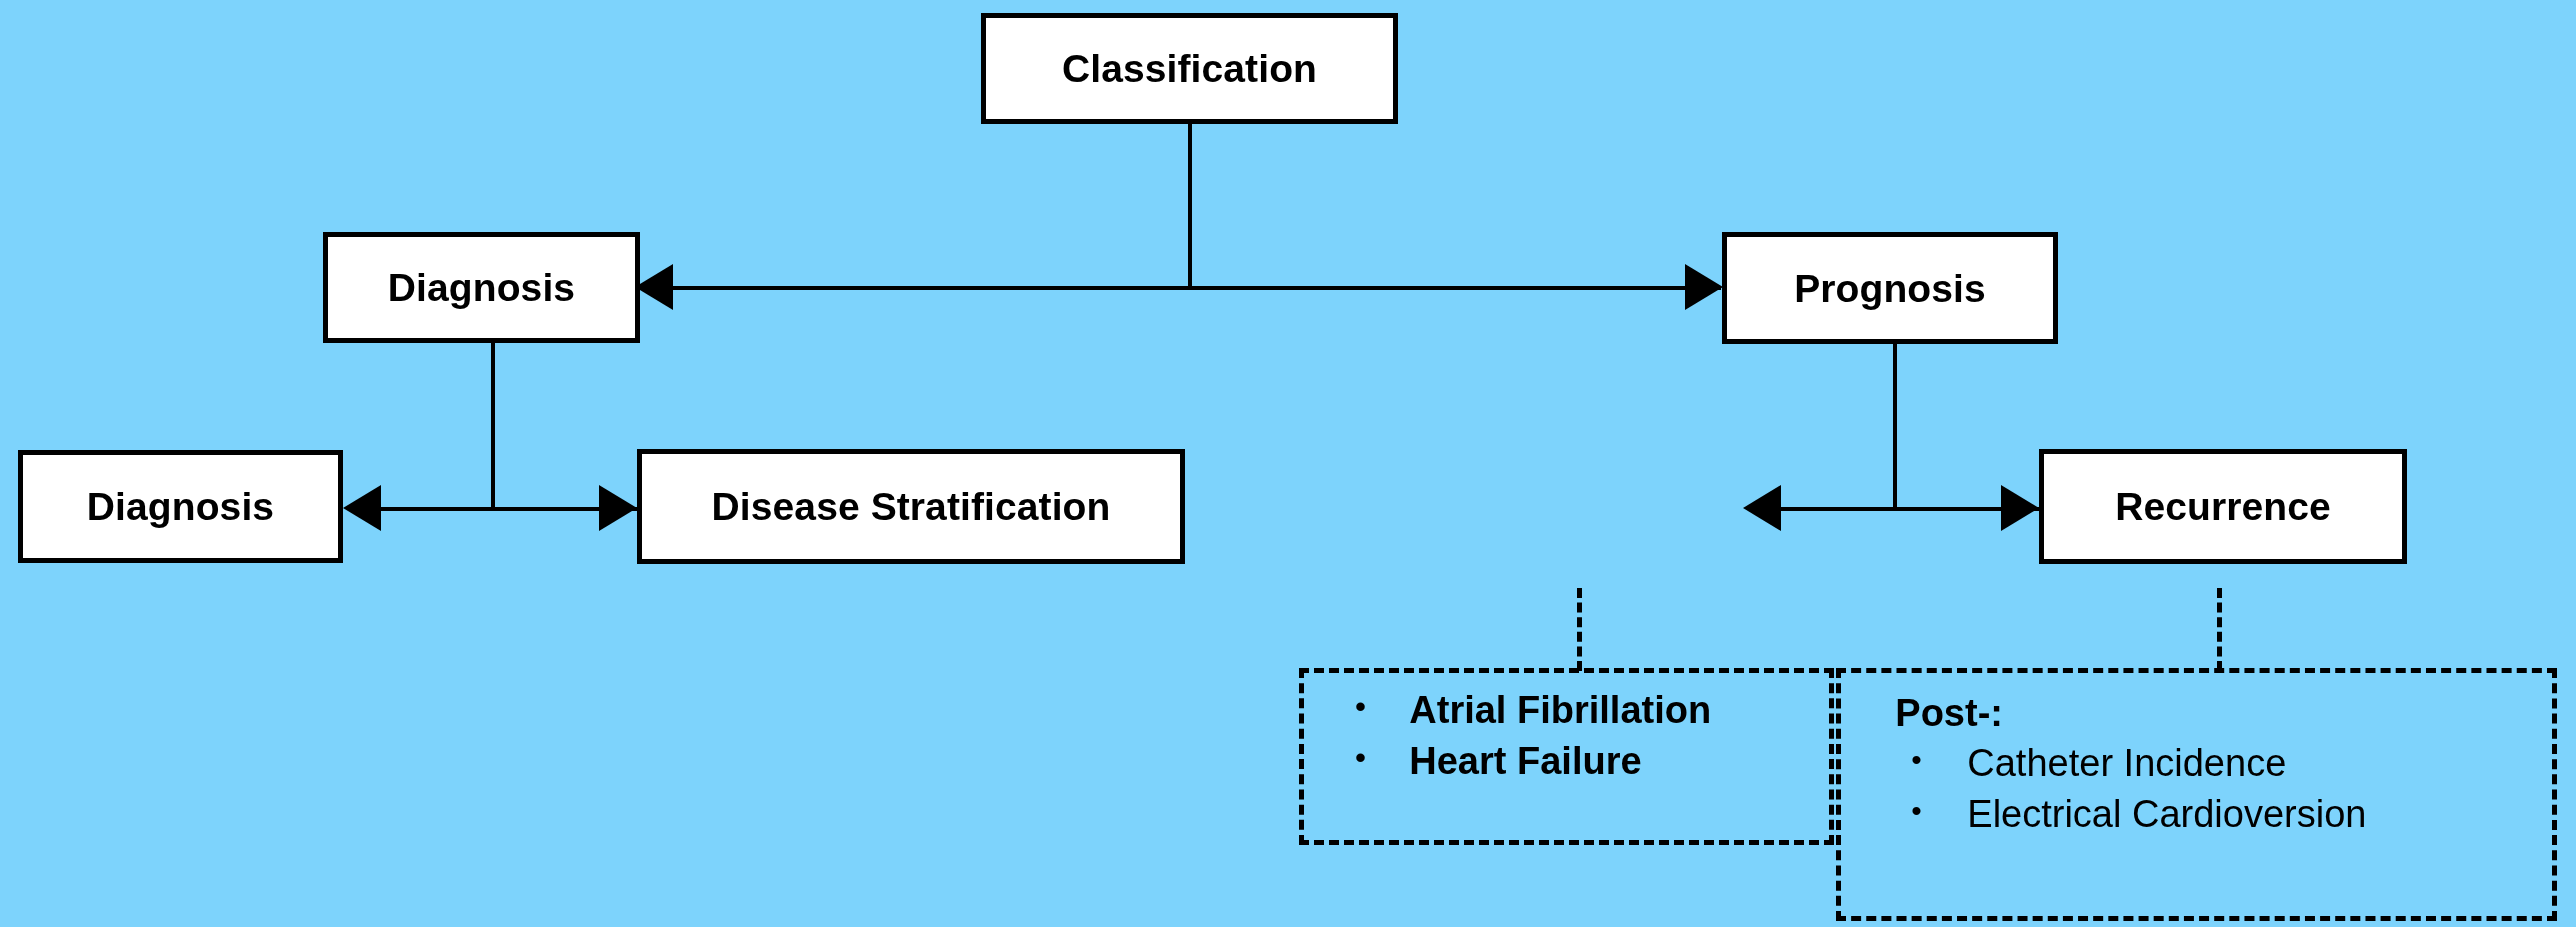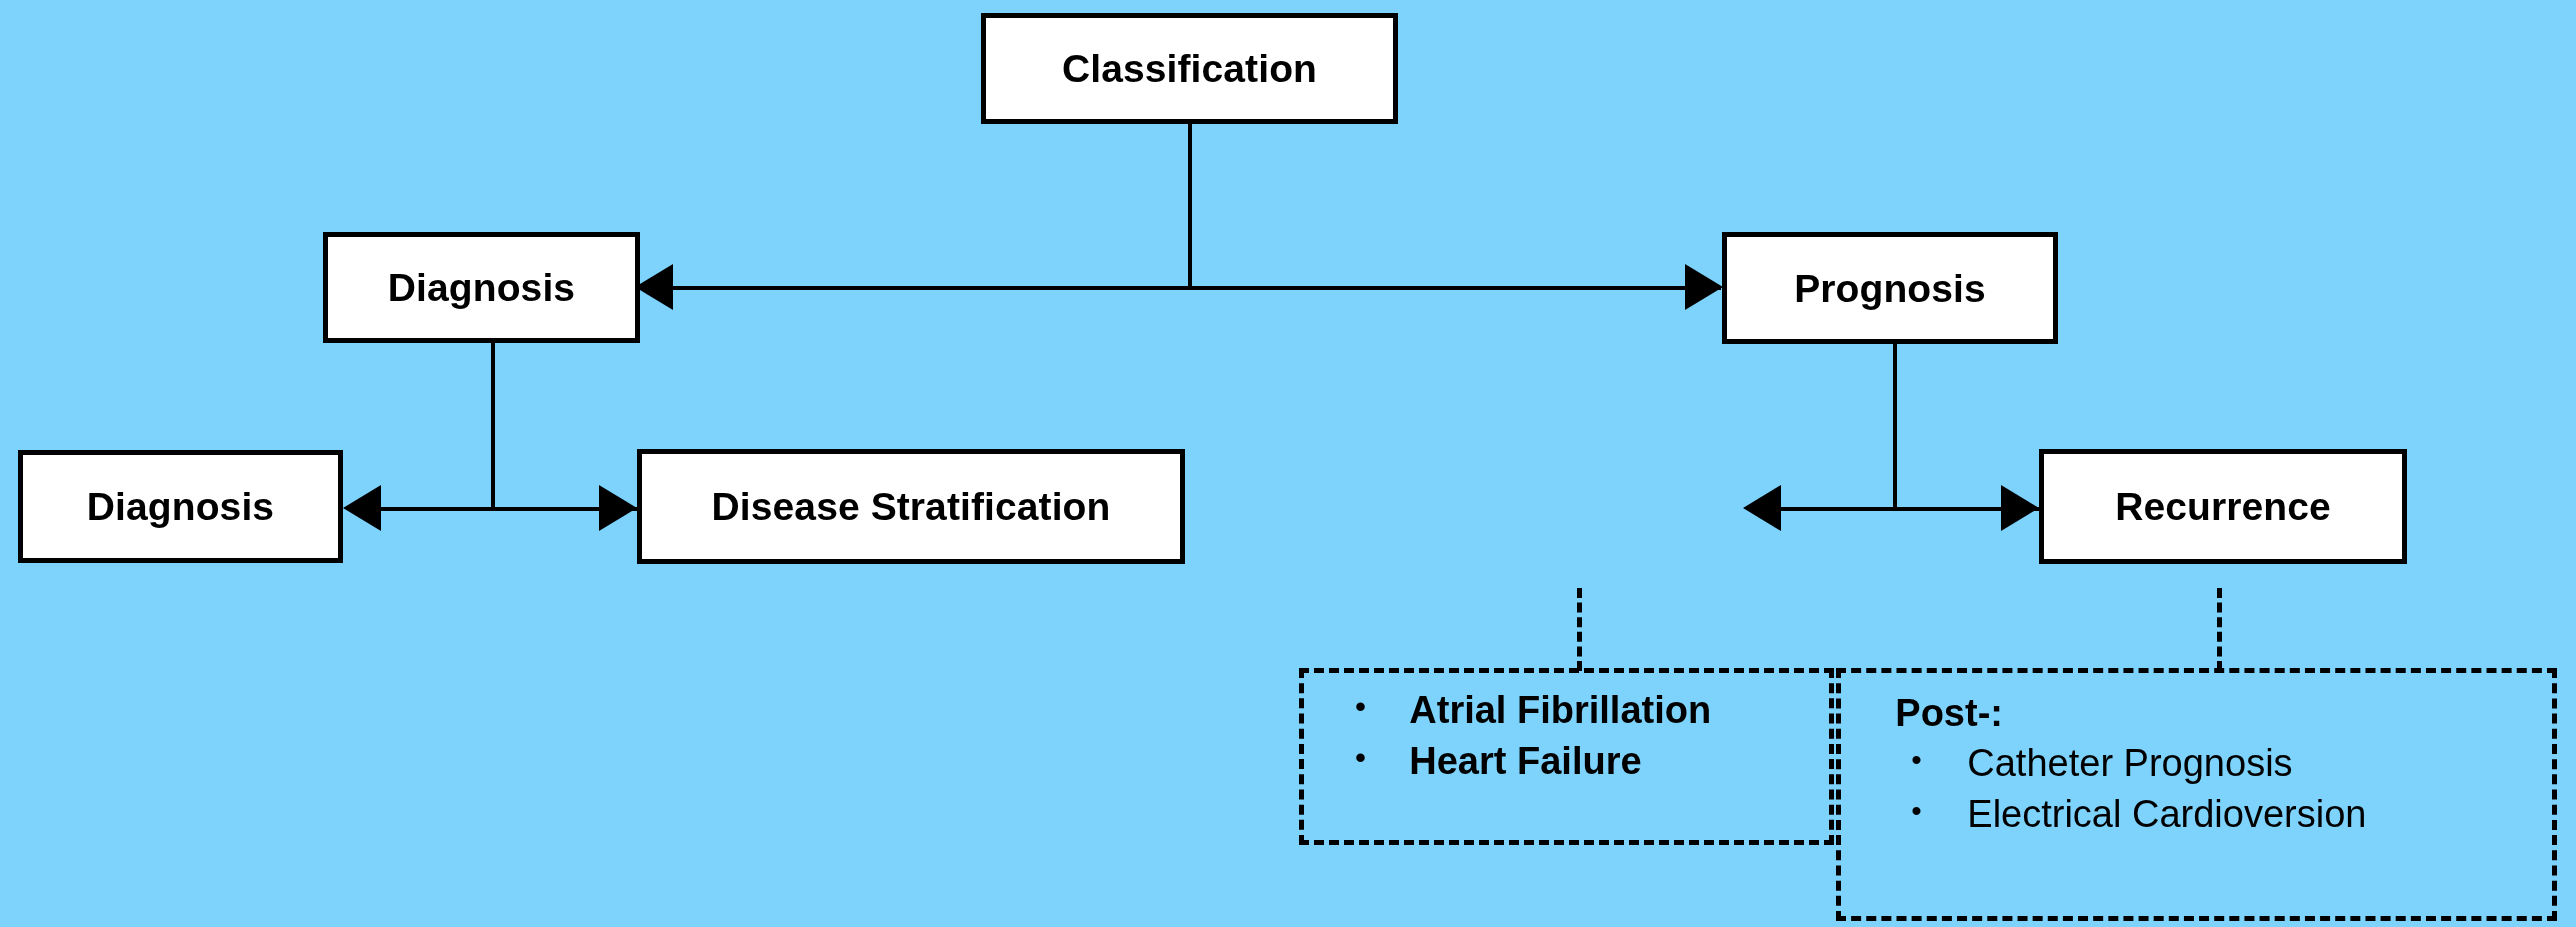--- a/index.html
+++ b/index.html
@@ -172,20 +172,20 @@
         <li>Atrial Fibrillation</li>
         <li>Heart Failure</li>
       </ul>
     </div>
   </div>
 
   <div class="dashed-box" style="left:1836px; top:668px; width:721px; height:253px;">
     <div class="dash-inner">
       <div class="heading">Post-:</div>
       <ul class="bullets">
-        <li>Catheter Prognosis</li>
+        <li>Catheter Incidence</li>
         <li>Electrical Cardioversion</li>
       </ul>
     </div>
   </div>
 
 </div>
 
 
 </body></html>

